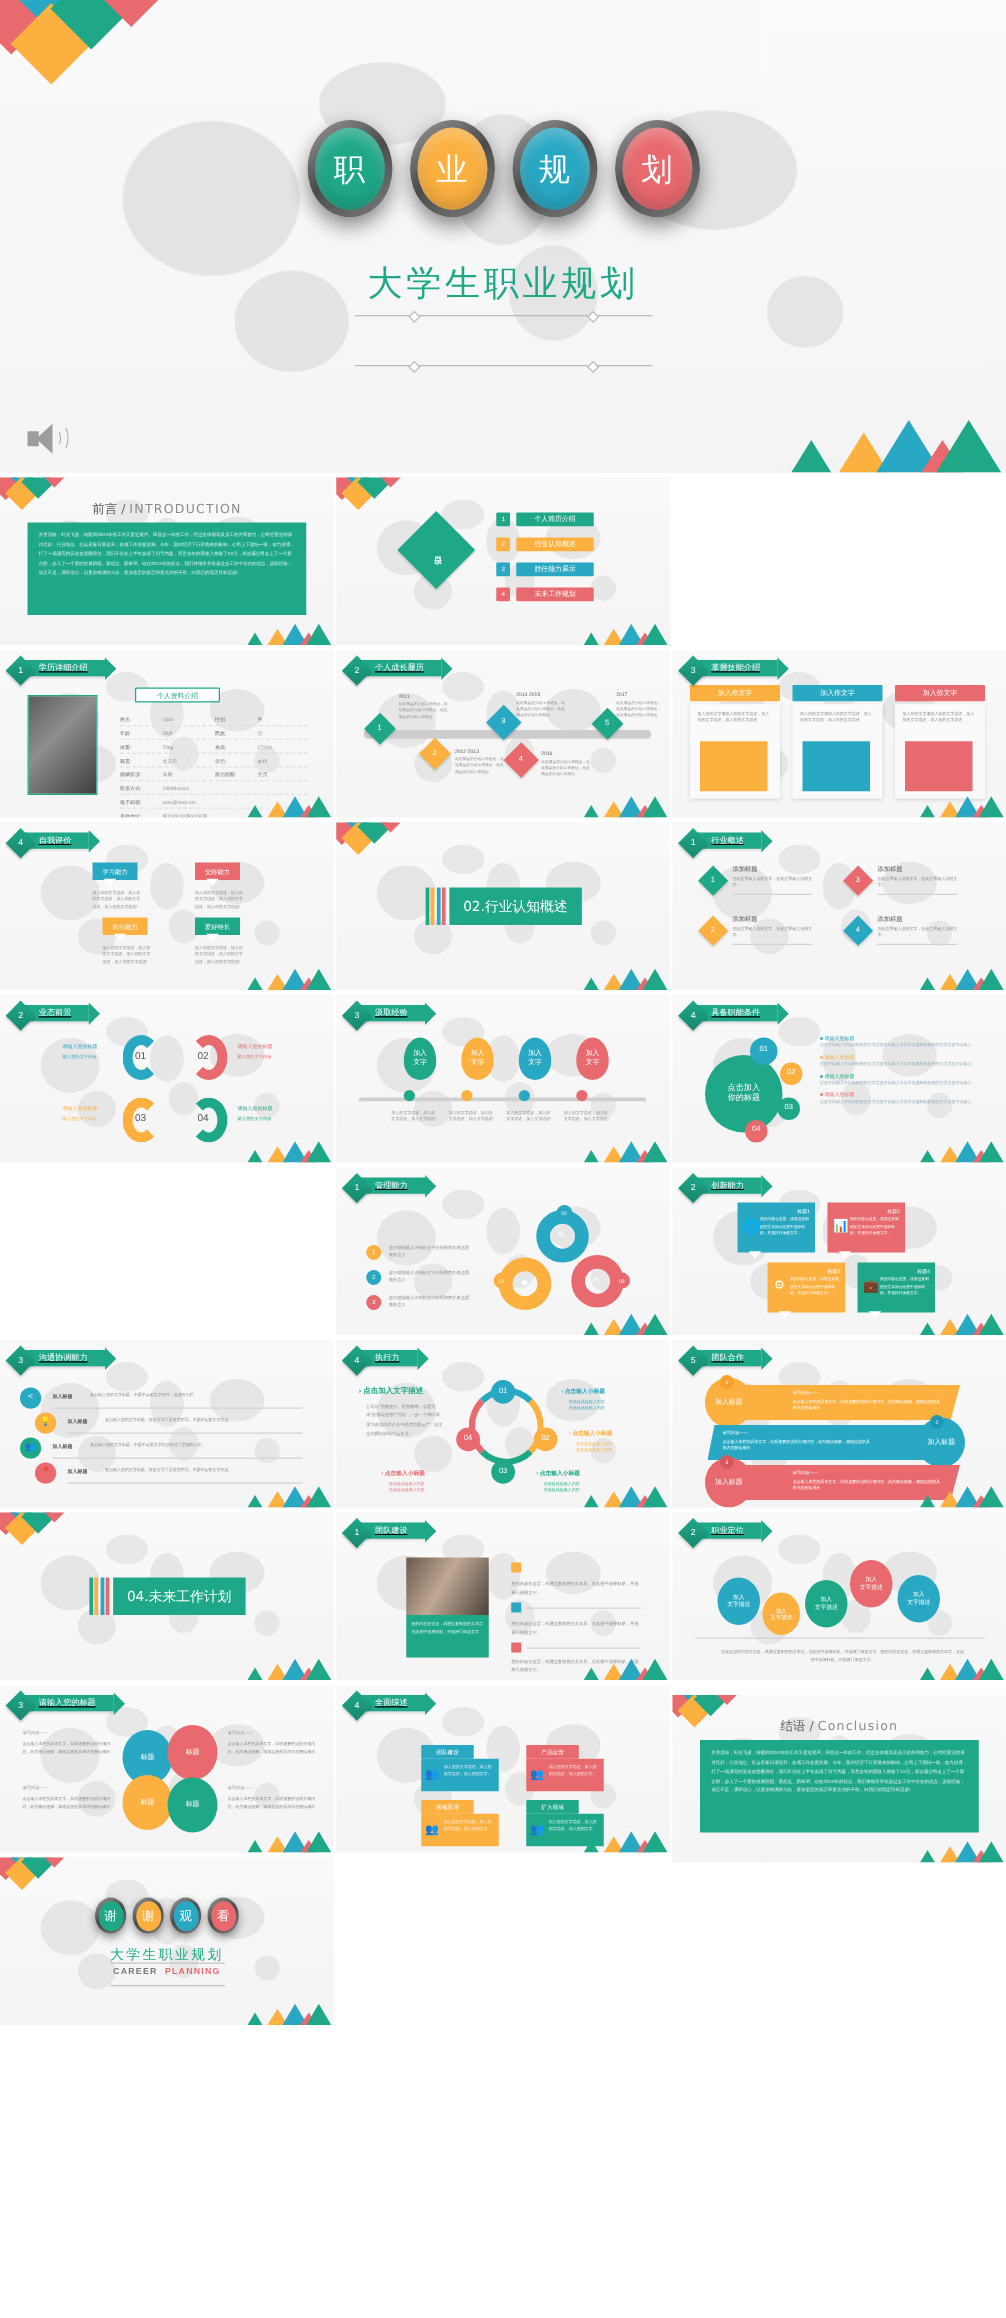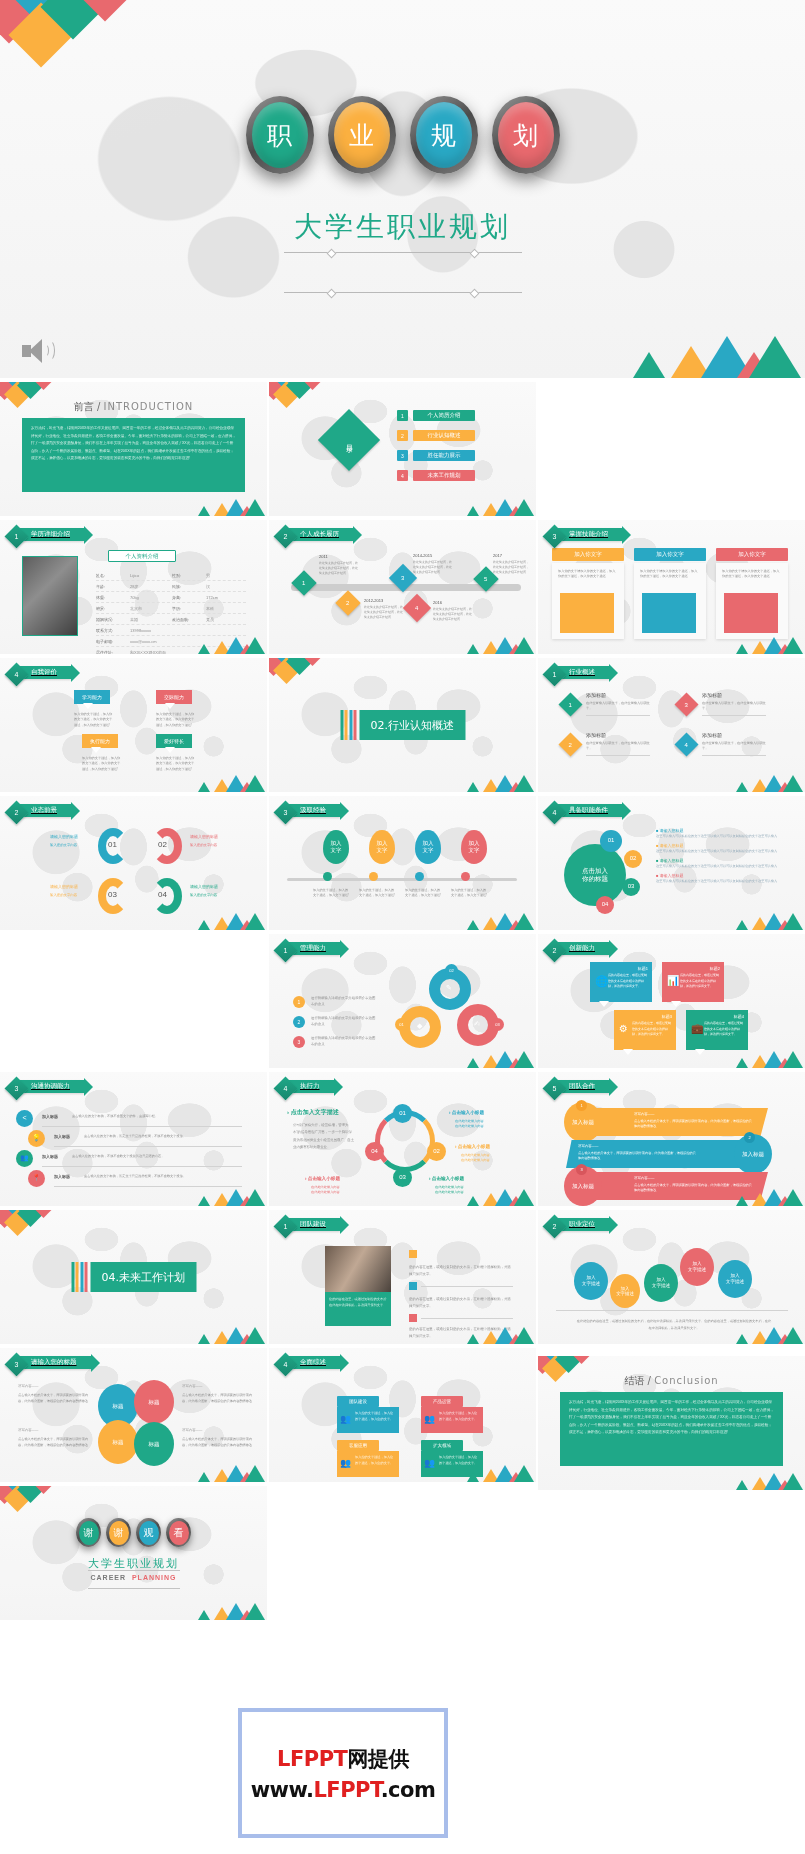--- a/index.html
+++ b/index.html
@@ -1027,18 +1027,14 @@
         <div class="tri bt1"></div>
         <div class="tri bt2"></div>
         <div class="tri bt3"></div>
         <div class="tri bt4"></div>
         <div class="tri bt5"></div>
       </div>
     </div>
 
   </div>
 
-  <div id="watermark">
-    <div><span class="r">LFPPT</span><span>网提供</span></div>
-    <div><span>www.</span><span class="r">LFPPT</span><span>.com</span></div>
-  </div>
 
 </div>
 
 </body></html>

